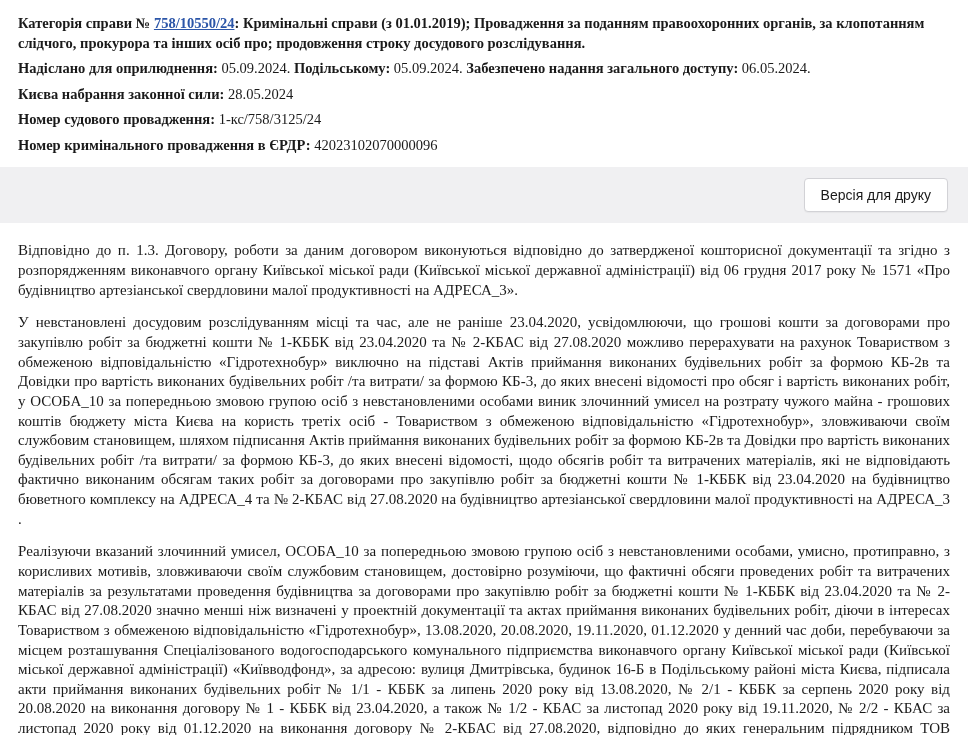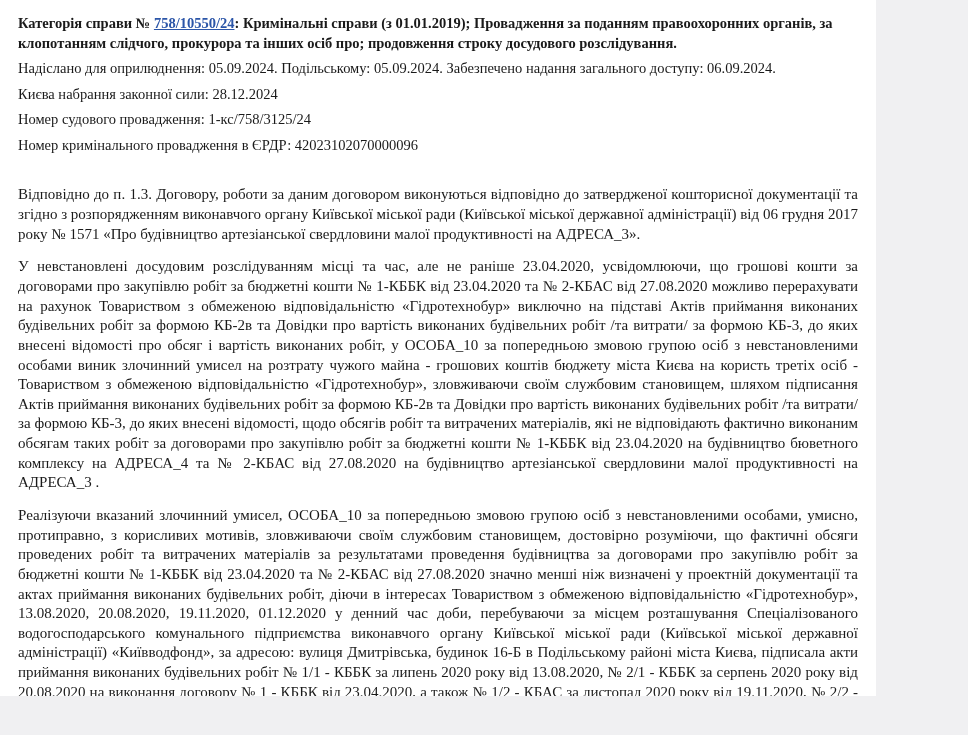--- a/index.html
+++ b/index.html
@@ -6,21 +6,21 @@
   html, body {
     margin: 0;
     padding: 0;
     width: 968px;
     height: 735px;
     background: #f0f0f2;
     font-family: "Liberation Serif", serif;
     color: #1a1a1a;
   }
   .page {
-    width: 876px;
+    width: 968px;
     height: 735px;
     position: relative;
     overflow: hidden;
     background: #f0f0f2;
   }
   
   .header {
     background: #ffffff;
     padding: 14px 18px 12px 18px;
   }
@@ -30,21 +30,21 @@
     line-height: 1.35;
   }
   .header p:last-child { margin-bottom: 0; }
   .bold { font-weight: bold; }
   .case-link {
     color: #2b55a8;
     text-decoration: underline;
     font-weight: bold;
     cursor: pointer;
   }
-  .lbl { font-weight: normal; }
+  .lbl { font-weight: bold; }
   .val { font-weight: normal; }
 
   
   .toolbar {
     height: 56px;
     background: #f0f0f2;
     display: flex;
     align-items: center;
     justify-content: flex-end;
     padding-right: 20px;
@@ -81,33 +81,36 @@
 </head>
 <body>
 
 <div class="page">
 
   <div class="header">
     <p>
       <span class="bold">Категорія справи № </span><a class="case-link">758/10550/24</a><span class="bold">: Кримінальні справи (з 01.01.2019); Провадження за поданням правоохоронних органів, за клопотанням слідчого, прокурора та інших осіб про; продовження строку досудового розслідування.</span>
     </p>
     <p>
-      <span class="lbl">Надіслано для оприлюднення: </span><span class="val">05.09.2024.</span><span class="lbl"> Подільському: </span><span class="val">05.09.2024.</span><span class="lbl"> Забезпечено надання загального доступу: </span><span class="val">06.09.2024.</span>
+      <span class="lbl">Надіслано для оприлюднення: </span><span class="val">05.09.2024.</span><span class="lbl"> Подільському: </span><span class="val">05.09.2024.</span><span class="lbl"> Забезпечено надання загального доступу: </span><span class="val">06.05.2024.</span>
     </p>
     <p>
-      <span class="lbl">Києва набрання законної сили: </span><span class="val">28.12.2024</span>
+      <span class="lbl">Києва набрання законної сили: </span><span class="val">28.05.2024</span>
     </p>
     <p>
       <span class="lbl">Номер судового провадження: </span><span class="val">1-кс/758/3125/24</span>
     </p>
     <p>
       <span class="lbl">Номер кримінального провадження в ЄРДР: </span><span class="val">42023102070000096</span>
     </p>
   </div>
 
+  <div class="toolbar">
+    <button class="print-btn">Версія для друку</button>
+  </div>
 
   <div class="doc">
     <p>Відповідно до п. 1.3. Договору, роботи за даним договором виконуються відповідно до затвердженої кошторисної документації та згідно з розпорядженням виконавчого органу Київської міської ради (Київської міської державної адміністрації) від 06 грудня 2017 року № 1571 «Про будівництво артезіанської свердловини малої продуктивності на АДРЕСА_3».</p>
     <p>У невстановлені досудовим розслідуванням місці та час, але не раніше 23.04.2020, усвідомлюючи, що грошові кошти за договорами про закупівлю робіт за бюджетні кошти № 1-КББК від 23.04.2020 та № 2-КБАС від 27.08.2020 можливо перерахувати на рахунок Товариством з обмеженою відповідальністю «Гідротехнобур» виключно на підставі Актів приймання виконаних будівельних робіт за формою КБ-2в та Довідки про вартість виконаних будівельних робіт /та витрати/ за формою КБ-3, до яких внесені відомості про обсяг і вартість виконаних робіт, у ОСОБА_10 за попередньою змовою групою осіб з невстановленими особами виник злочинний умисел на розтрату чужого майна - грошових коштів бюджету міста Києва на користь третіх осіб - Товариством з обмеженою відповідальністю «Гідротехнобур», зловживаючи своїм службовим становищем, шляхом підписання Актів приймання виконаних будівельних робіт за формою КБ-2в та Довідки про вартість виконаних будівельних робіт /та витрати/ за формою КБ-3, до яких внесені відомості, щодо обсягів робіт та витрачених матеріалів, які не відповідають фактично виконаним обсягам таких робіт за договорами про закупівлю робіт за бюджетні кошти № 1-КББК від 23.04.2020 на будівництво бюветного комплексу на АДРЕСА_4 та № 2-КБАС від 27.08.2020 на будівництво артезіанської свердловини малої продуктивності на АДРЕСА_3 .</p>
     <p>Реалізуючи вказаний злочинний умисел, ОСОБА_10 за попередньою змовою групою осіб з невстановленими особами, умисно, протиправно, з корисливих мотивів, зловживаючи своїм службовим становищем, достовірно розуміючи, що фактичні обсяги проведених робіт та витрачених матеріалів за результатами проведення будівництва за договорами про закупівлю робіт за бюджетні кошти № 1-КББК від 23.04.2020 та № 2-КБАС від 27.08.2020 значно менші ніж визначені у проектній документації та актах приймання виконаних будівельних робіт, діючи в інтересах Товариством з обмеженою відповідальністю «Гідротехнобур», 13.08.2020, 20.08.2020, 19.11.2020, 01.12.2020 у денний час доби, перебуваючи за місцем розташування Спеціалізованого водогосподарського комунального підприємства виконавчого органу Київської міської ради (Київської міської державної адміністрації) «Київводфонд», за адресою: вулиця Дмитрівська, будинок 16-Б в Подільському районі міста Києва, підписала акти приймання виконаних будівельних робіт № 1/1 - КББК за липень 2020 року від 13.08.2020, № 2/1 - КББК за серпень 2020 року від 20.08.2020 на виконання договору № 1 - КББК від 23.04.2020, а також № 1/2 - КБАС за листопад 2020 року від 19.11.2020, № 2/2 - КБАС за листопад 2020 року від 01.12.2020 на виконання договору № 2-КБАС від 27.08.2020, відповідно до яких генеральним підрядником ТОВ «Гідротехнобур» проведено певні роботи.</p>
   </div>
 
 </div>
 
 </body></html>

